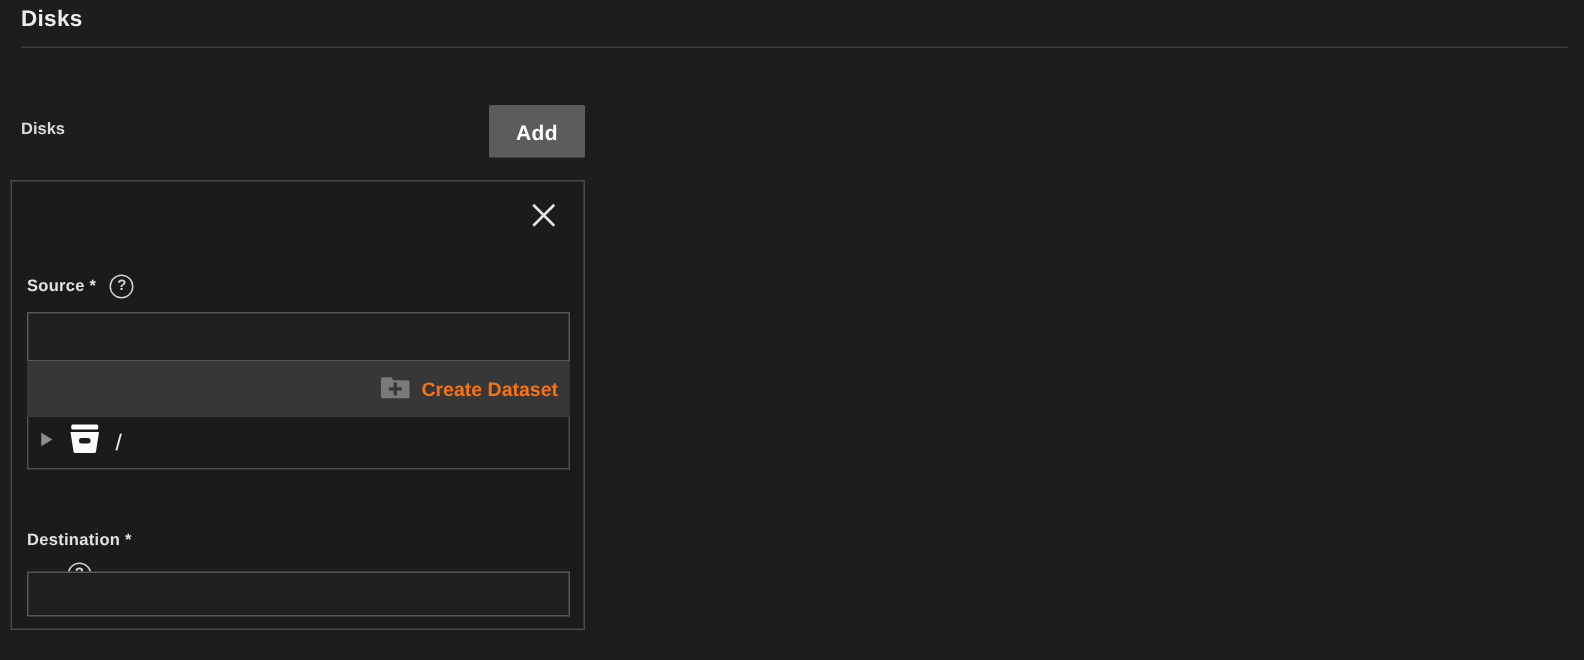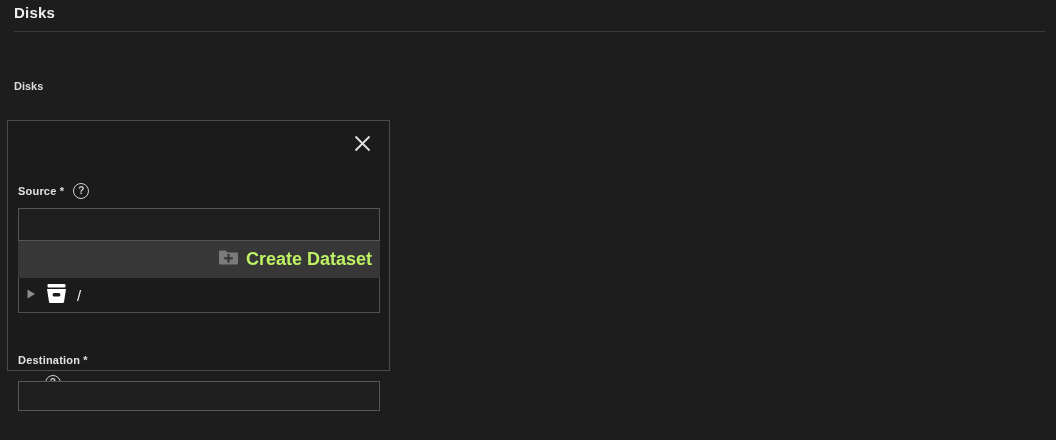--- a/index.html
+++ b/index.html
@@ -28,21 +28,21 @@
     font-size: 11px; color: #dcdcdc; font-weight: bold;
   }
   .add-btn {
     position: absolute; left: 326px; top: 70px; width: 64px; height: 35px;
     background: #5c5c5c; color: #ffffff; border: none; border-radius: 1px;
     font-family: inherit; font-size: 14px; font-weight: bold;
     cursor: pointer; letter-spacing: 0.3px;
   }
 
   .panel {
-    position: absolute; left: 7px; top: 120px; width: 383px; height: 251px;
+    position: absolute; left: 7px; top: 120px; width: 383px; height: 300px;
     background: #1b1b1b; border: 1px solid #4a4a4a;
   }
   .close-btn {
     position: absolute; top: 11px; right: 16px; width: 22px; height: 22px;
     background: transparent; border: none; cursor: pointer; padding: 0;
     display: flex; align-items: center; justify-content: center;
   }
   .close-btn svg { display: block; }
 
   .field-label-row {
@@ -68,21 +68,21 @@
     padding: 0 8px; outline: none;
   }
   .create-dataset-row {
     width: 362px; height: 37px; background: #373737;
     display: flex; align-items: center; justify-content: flex-end;
     padding-right: 8px;
   }
   .create-dataset-btn {
     background: transparent; border: none; cursor: default;
     display: flex; align-items: center; gap: 7px;
-    color: #bef264; font-family: inherit; font-size: 18px; font-weight: bold;
+    color: #f97316; font-family: inherit; font-size: 13px; font-weight: bold;
     padding: 0;
   }
   .tree-row {
     width: 362px; height: 35px;
     border: 1px solid #4f4f4f; border-top: none;
     background: #1b1b1b;
     display: flex; align-items: center; gap: 9px;
     padding-left: 7px; cursor: pointer;
   }
   .tree-path { font-size: 15px; color: #f2f2f2; }
@@ -91,20 +91,21 @@
 </style>
 </head>
 <body>
 
 <div class="stage">
 
   <div class="page-title">Disks</div>
   <div class="title-divider"></div>
 
   <div class="disks-label">Disks</div>
+  <button class="add-btn">Add</button>
 
   <div class="panel">
 
     <button class="close-btn" aria-label="Close">
       <span>
         <svg width="19" height="19" viewBox="0 0 19 19">
           <line x1="2.5" y1="2.5" x2="16.5" y2="16.5" stroke="#e3e3e3" stroke-width="1.8"></line>
           <line x1="16.5" y1="2.5" x2="2.5" y2="16.5" stroke="#e3e3e3" stroke-width="1.8"></line>
         </svg>
       </span>

